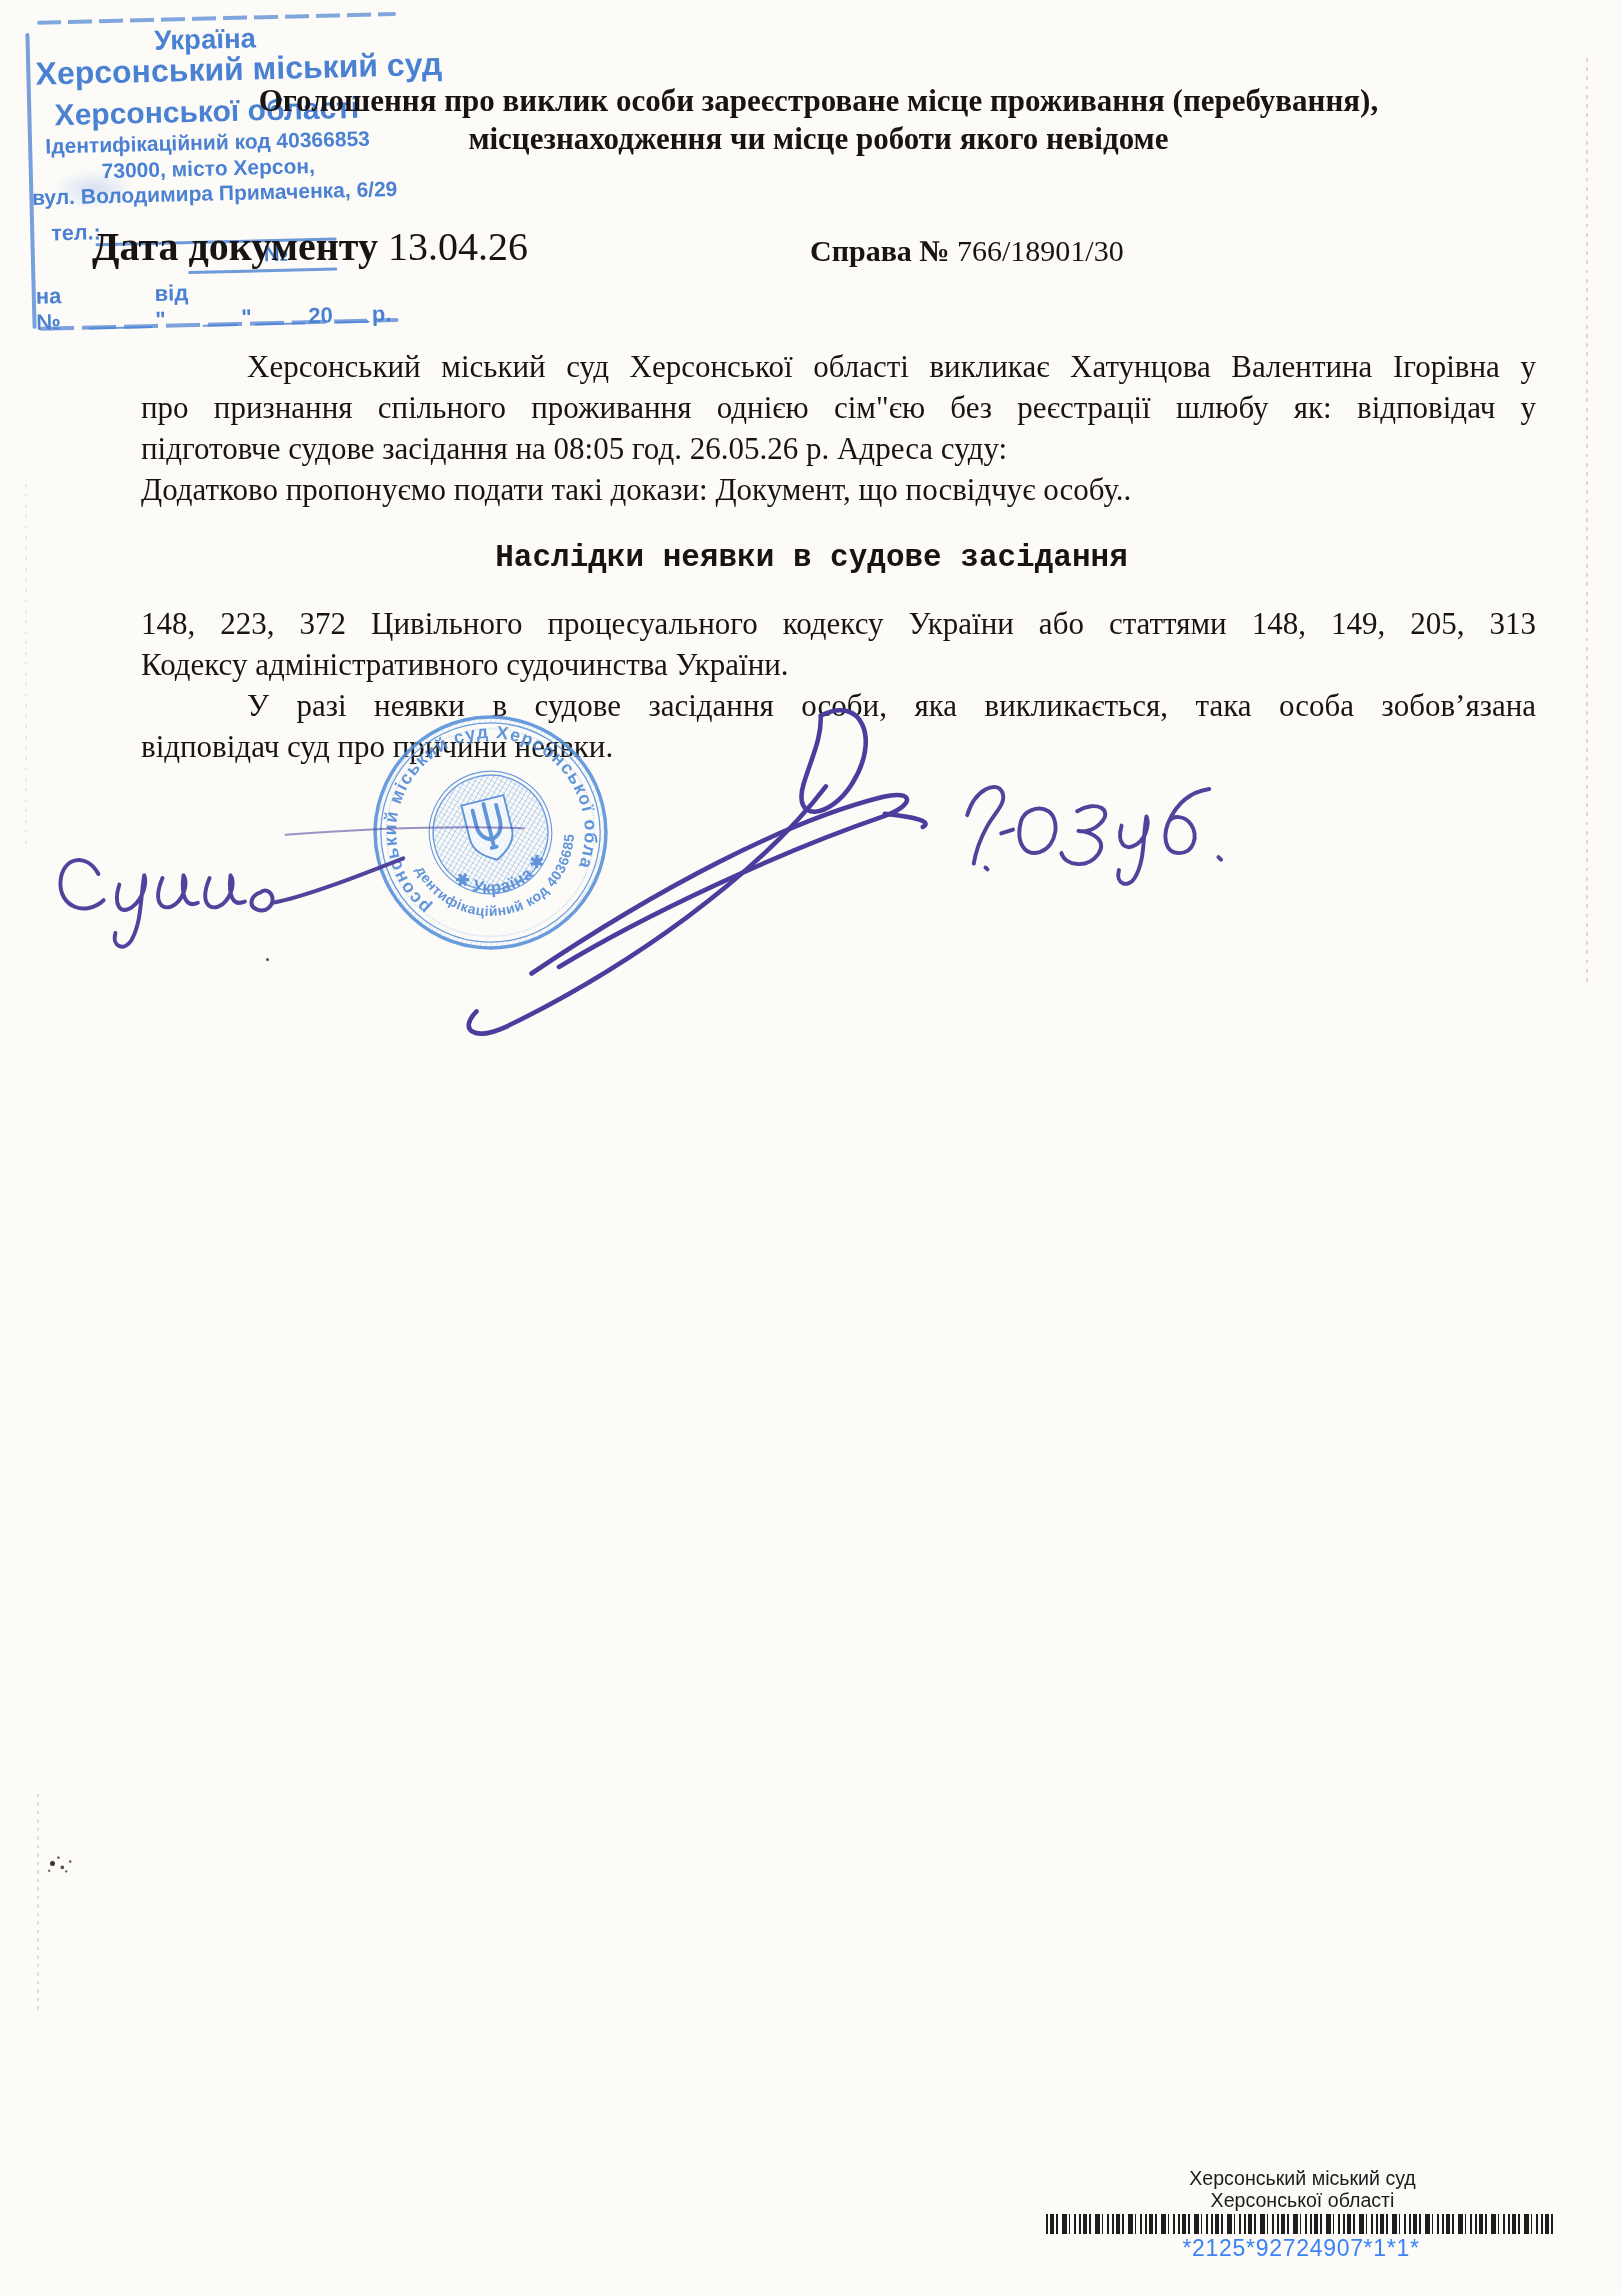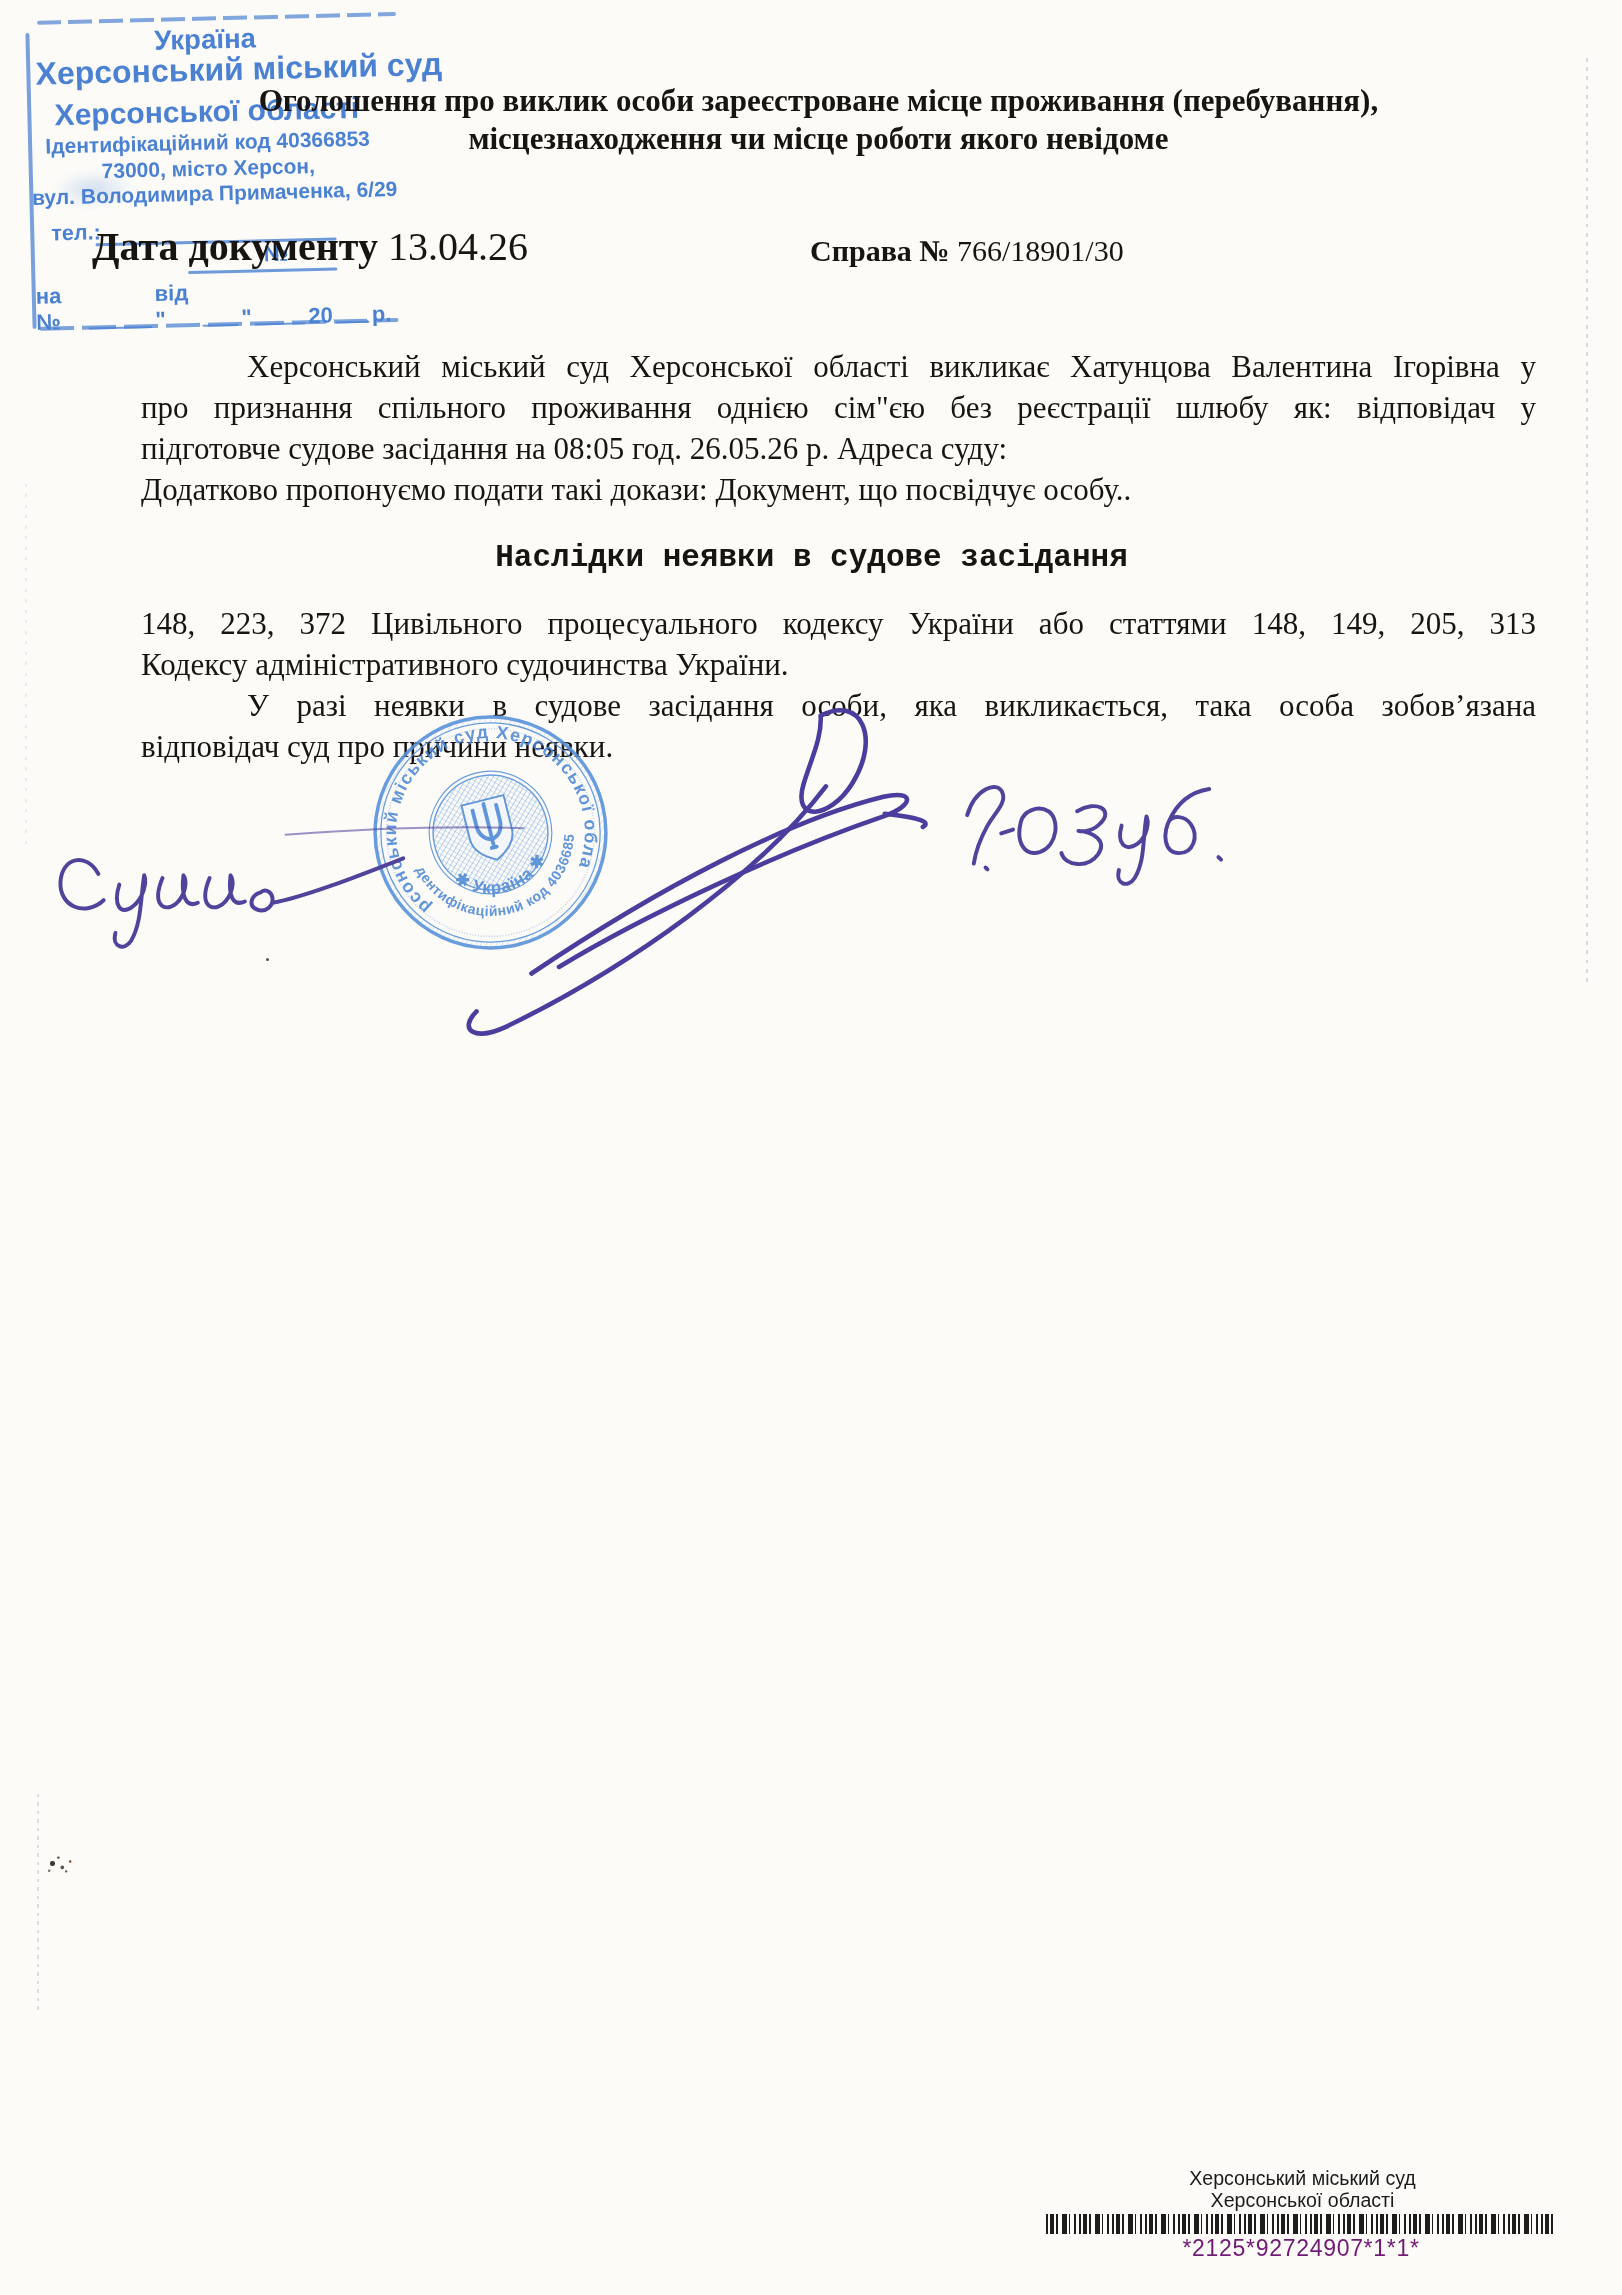--- a/index.html
+++ b/index.html
@@ -36,21 +36,21 @@
 
   
   .footer{position:absolute;left:982px;top:2167px;width:641px;text-align:center;
           font-family:"Liberation Sans",sans-serif;font-size:19.6px;line-height:22px;color:#1b1b1b;}
   .barcode{position:absolute;left:1046px;top:2214px;width:510px;height:20px;
      background-image:
        repeating-linear-gradient(90deg,#1d1d1d 0 2px,transparent 2px 3.9px,#1d1d1d 3.9px 8.5px,
          transparent 8.5px 10.5px,#1d1d1d 10.5px 11.8px,transparent 11.8px 16.4px,#1d1d1d 16.4px 21px,
          transparent 21px 23px,#1d1d1d 23px 24px,transparent 24px 28px,#1d1d1d 28px 30px,transparent 30px 33px);}
   .barcode-caption{position:absolute;left:1046px;top:2235px;width:510px;text-align:center;
-          font-family:"Liberation Sans",sans-serif;font-size:23px;color:#701a75;letter-spacing:0.7px;}
+          font-family:"Liberation Sans",sans-serif;font-size:23px;color:#3b82f6;letter-spacing:0.7px;}
 
   
   .art-right{position:absolute;left:1586px;top:58px;width:2px;height:929px;opacity:.55;
       background:repeating-linear-gradient(180deg,rgba(158,124,162,.55) 0 3.9px,transparent 3.9px 9.2px);}
   .art-left1{position:absolute;left:37px;top:1794px;width:2px;height:216px;opacity:.5;
       background:repeating-linear-gradient(180deg,rgba(120,120,140,.45) 0 3.3px,transparent 3.3px 8.5px);}
   .art-left2{position:absolute;left:25px;top:484px;width:2px;height:366px;opacity:.35;
       background:repeating-linear-gradient(180deg,rgba(120,130,160,.4) 0 2.6px,transparent 2.6px 10.5px);}
   .speck{position:absolute;border-radius:50%;}
   svg{display:block;}

